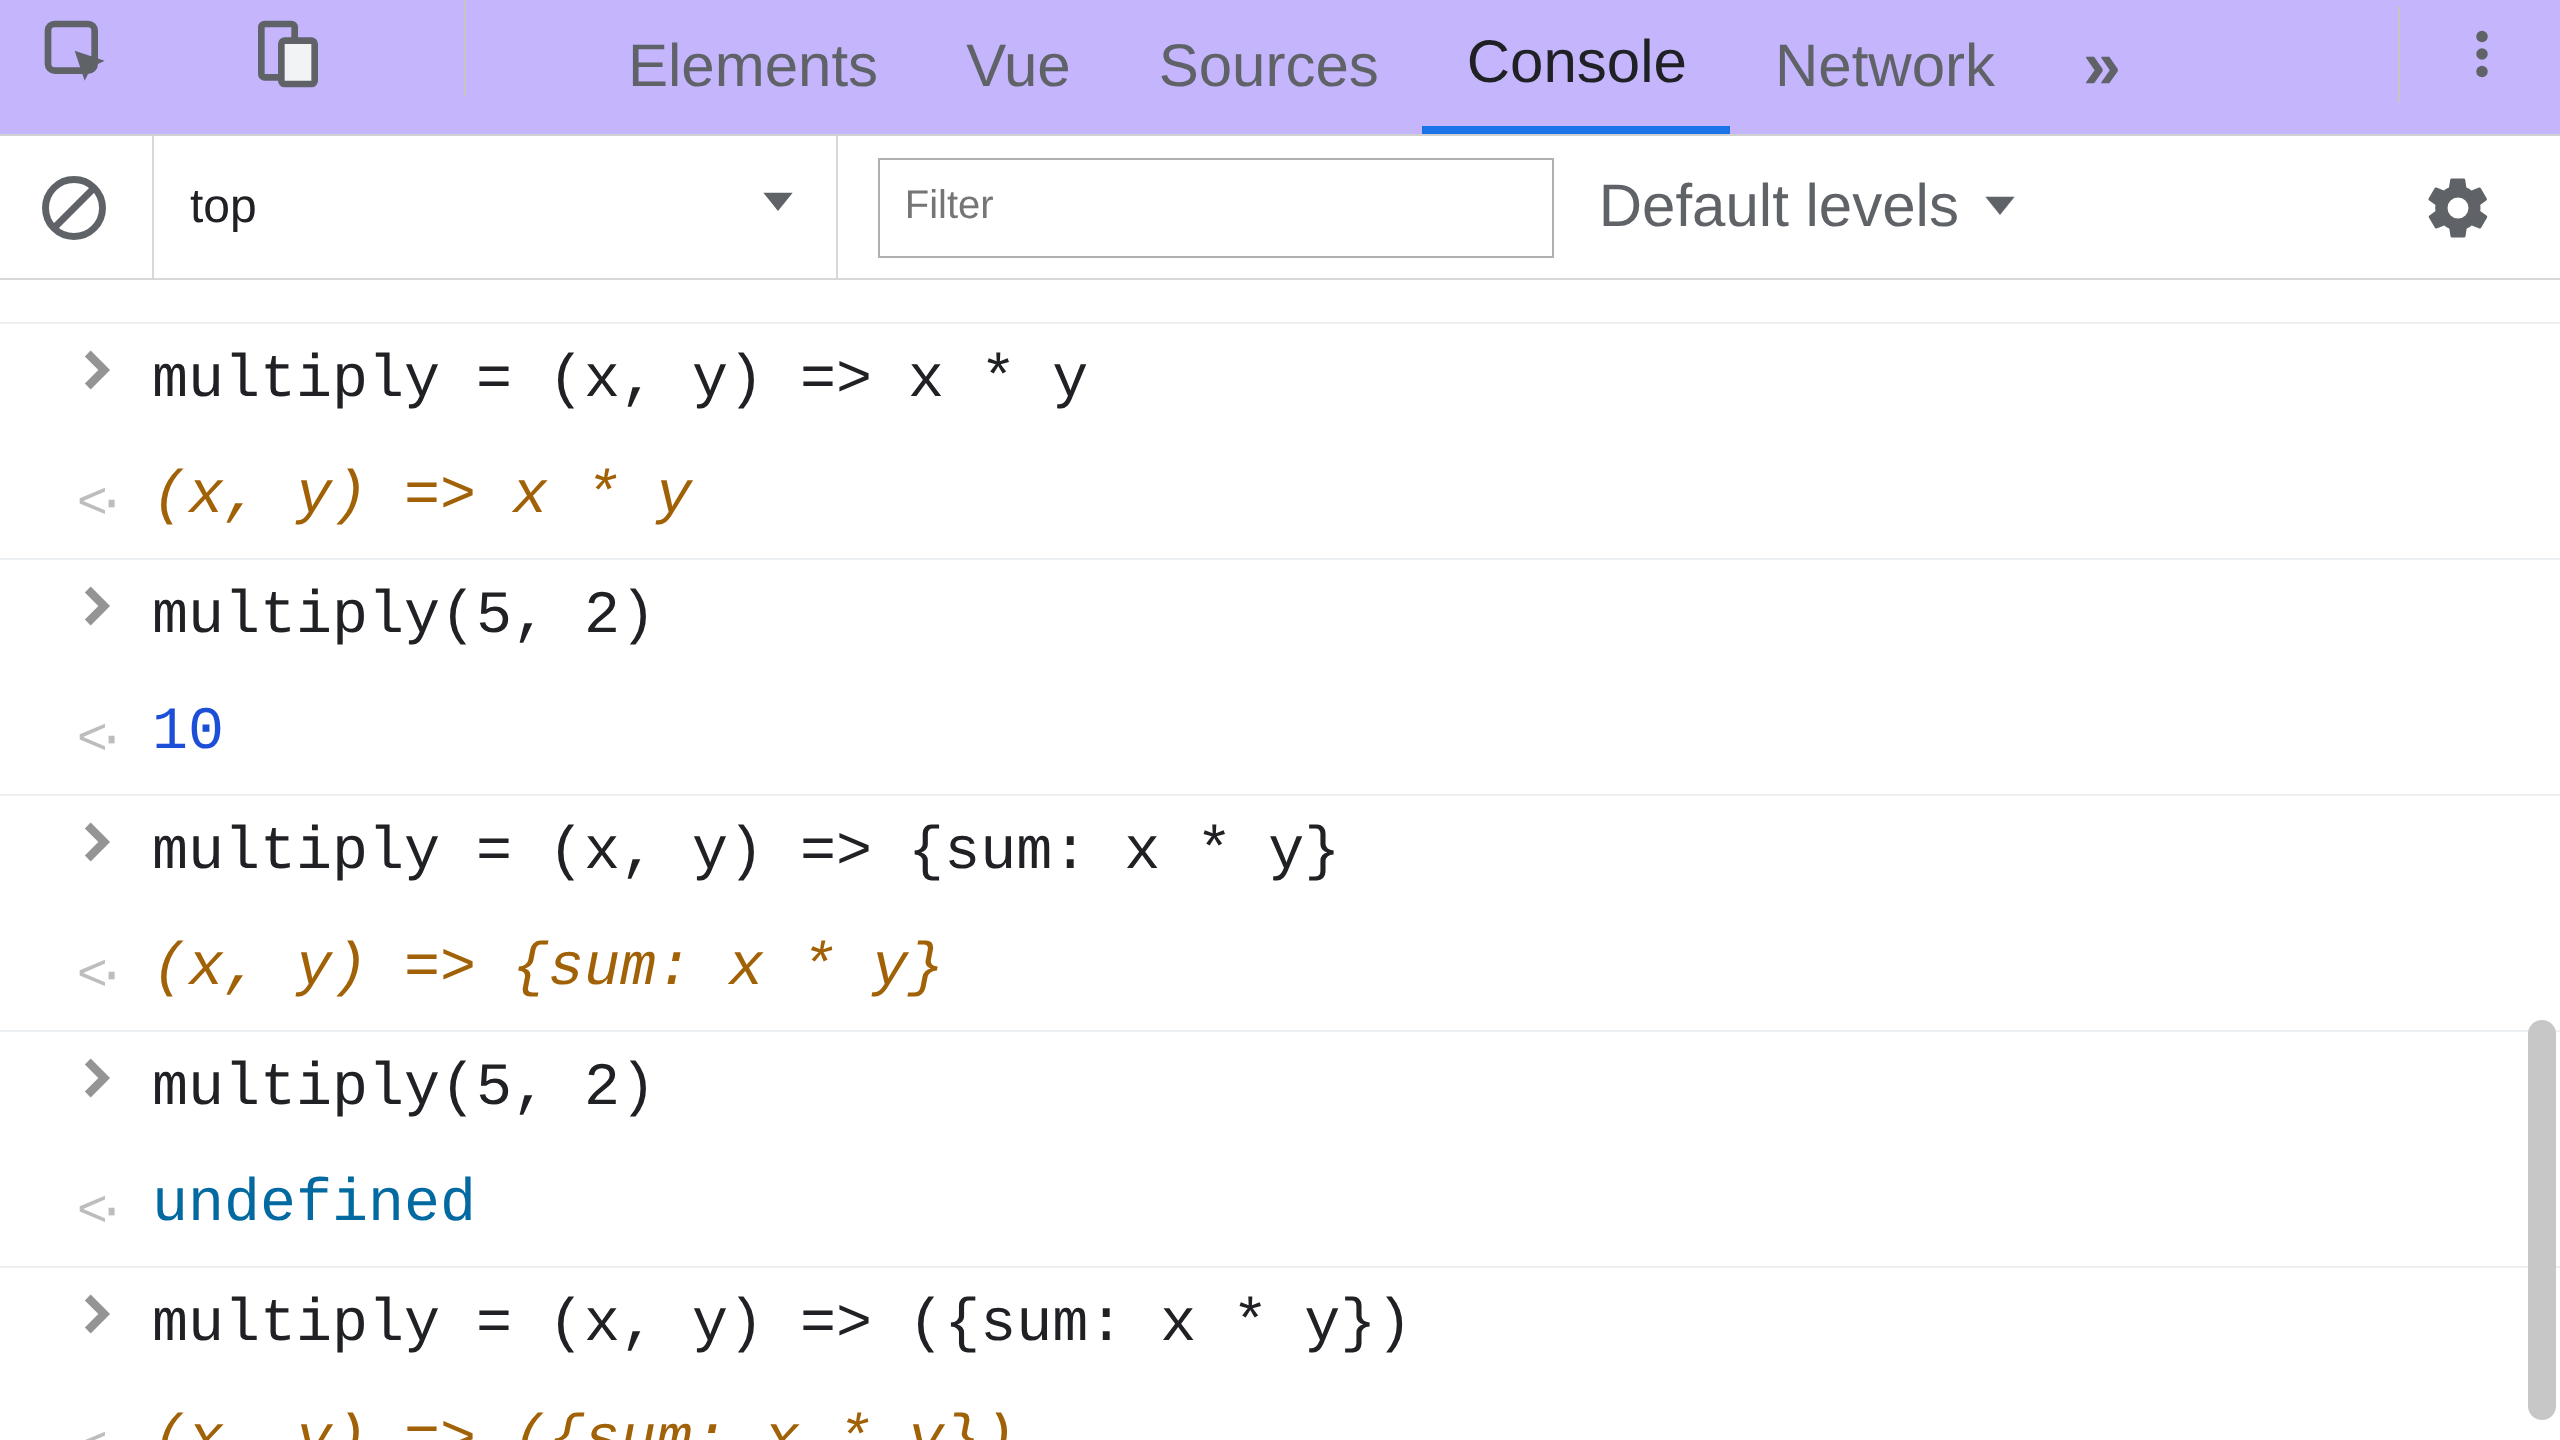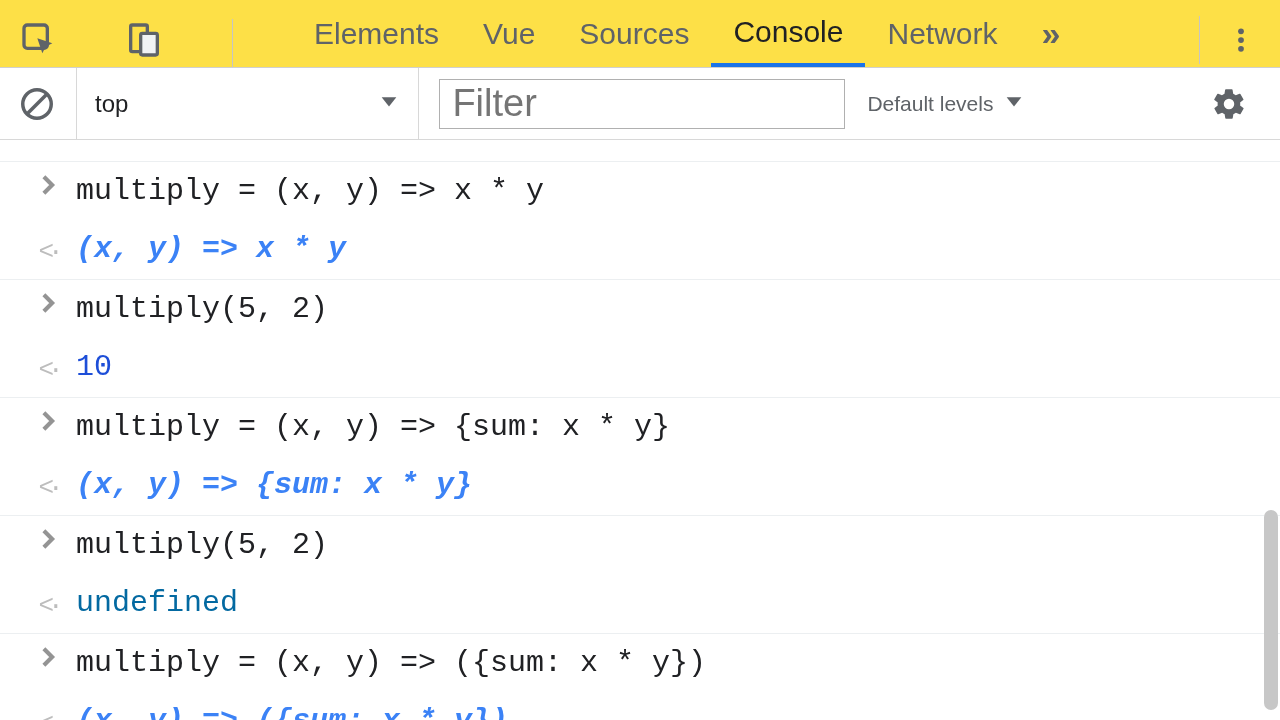--- a/index.html
+++ b/index.html
@@ -1,20 +1,20 @@
 <!DOCTYPE html>
 <html><head>
 <meta charset="utf-8">
 <style>
   * { box-sizing: border-box; margin: 0; padding: 0; }
   html, body { width: 1280px; height: 720px; overflow: hidden; font-family: Arial, Helvetica, sans-serif; background: #fff; }
   
   .toolbar-top {
-    display: flex; align-items: flex-end; height: 68px;
-    background: #fde047; border-bottom: 1px solid #d0d0d0;
+    display: flex; align-items: flex-start; height: 68px;
+    background: #c4b5fd; border-bottom: 1px solid #d0d0d0;
     padding: 0 10px;
     gap: 47px;
   }
   .tb-btn { width: 54px; height: 54px; display: flex; align-items: center; justify-content: center; margin: 0 2px; }
   .tb-sep { width: 1px; height: 48px; background: #c5c5c5; margin: 0 12px; }
   .tabs { display: flex; align-items: center; height: 100%; }
   .tab {
     padding: 0 22px; height: 100%; display: flex; align-items: center;
     font-size: 30px; color: #5f6368; cursor: pointer;
   }
@@ -25,41 +25,41 @@
     display: flex; align-items: center; height: 72px;
     border-bottom: 1px solid #d8d8d8; padding: 0 8px;
   }
   .context-select {
     display: flex; align-items: center; padding: 0 18px; height: 100%;
     font-size: 24px; color: #202124; border-right: 1px solid #d8d8d8;
     border-left: 1px solid #d8d8d8; margin-left: 10px;
   }
   .context-select .caret { margin-left: 250px; }
   .filter-input {
-    margin-left: 20px; width: 406px; height: 50px;
-    border: 1px solid #b0b0b0; font-size: 38px; padding: 0 12px;
+    margin-left: 20px; width: 338px; height: 50px;
+    border: 1px solid #b0b0b0; font-size: 20px; padding: 0 12px;
     color: #5f6368; outline: none; background: #fff;
   }
   .levels {
     display: flex; align-items: center; margin-left: 22px;
-    font-size: 21px; color: #5f6368; cursor: pointer;
+    font-size: 30px; color: #5f6368; cursor: pointer;
   }
   .levels .caret { margin-left: 10px; }
   .gear { margin-left: auto; margin-right: 16px; }
 
   .console-body { height: 580px; overflow: hidden; font-family: Menlo, Consolas, "Courier New", monospace; position: relative; }
   .row { display: flex; align-items: flex-start; padding: 6px 18px 6px 34px; font-size: 30px; line-height: 1.55; }
   .row.partial-top { padding-top: 0; margin-top: -32px; }
   .row-sep { border-top: 1px solid #eceff1; }
   .gutter { width: 28px; flex-shrink: 0; display: flex; justify-content: center; padding-top: 6px; }
   .content { padding-left: 14px; white-space: pre; }
   .input-marker svg { stroke: #949494; }
   .output-marker { color: #bdbdbd; font-size: 26px; padding-top: 6px; letter-spacing: -6px; }
   .code { color: #202124; }
-  .ital { font-style: italic; color: #3b82f6; font-weight: bold; }
+  .ital { font-style: italic; color: #a16207; }
   .num { color: #1d4ed8; }
   .undef { color: #0369a1; }
   
   .scrollbar { position: absolute; right: 2px; top: 370px; width: 14px; height: 200px; background: #c7c7c7; border-radius: 7px; }
 
   .chevron-overflow { font-size: 34px; color: #5f6368; font-weight: bold; letter-spacing: -6px; }
 
 </style>
 </head>
 <body>

